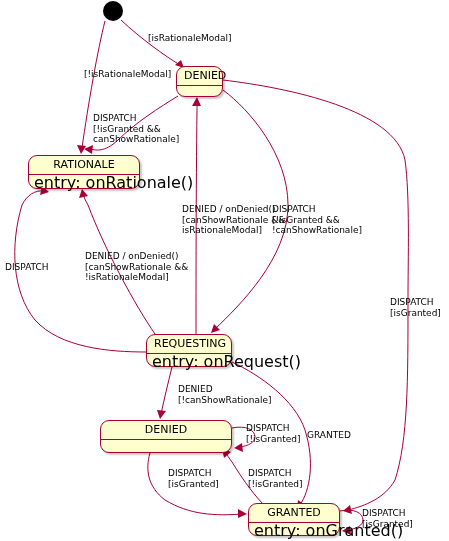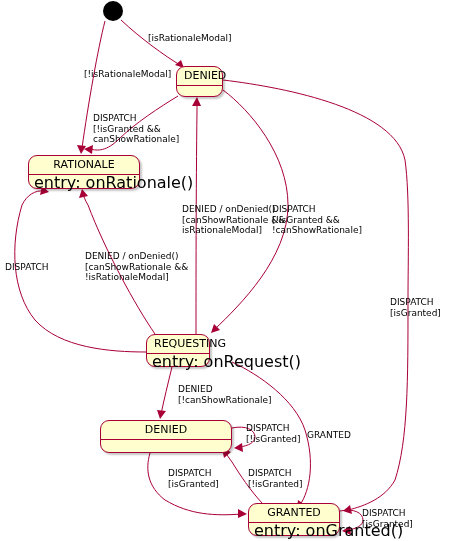--- a/index.html
+++ b/index.html
@@ -164,21 +164,21 @@
     <div class="state-sep"></div>
     <div class="state-body empty"></div>
   </div>
 
   <div class="state-box" style="left:28px; top:155px; width:112px; height:34px;">
     <div class="state-title">RATIONALE</div>
     <div class="state-sep"></div>
     <div class="state-body">entry: onRationale()</div>
   </div>
 
-  <div class="state-box" style="left:146px; top:334px; width:64px; height:33px;">
+  <div class="state-box" style="left:146px; top:334px; width:86px; height:33px;">
     <div class="state-title">REQUESTING</div>
     <div class="state-sep"></div>
     <div class="state-body">entry: onRequest()</div>
   </div>
 
   <div class="state-box" style="left:100px; top:420px; width:132px; height:33px;">
     <div class="state-title">DENIED</div>
     <div class="state-sep"></div>
   </div>
 

